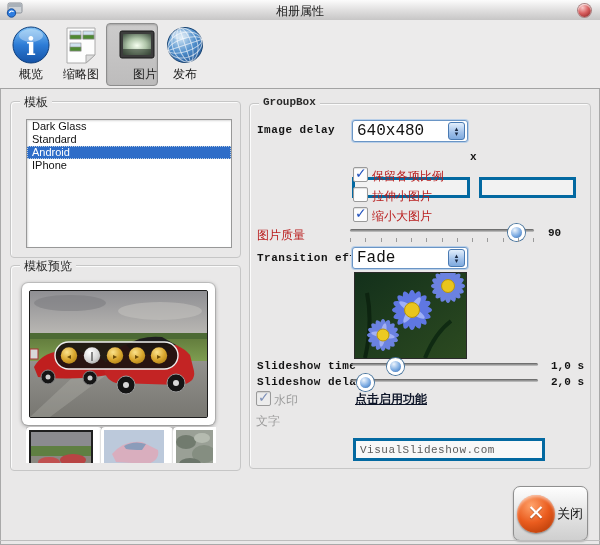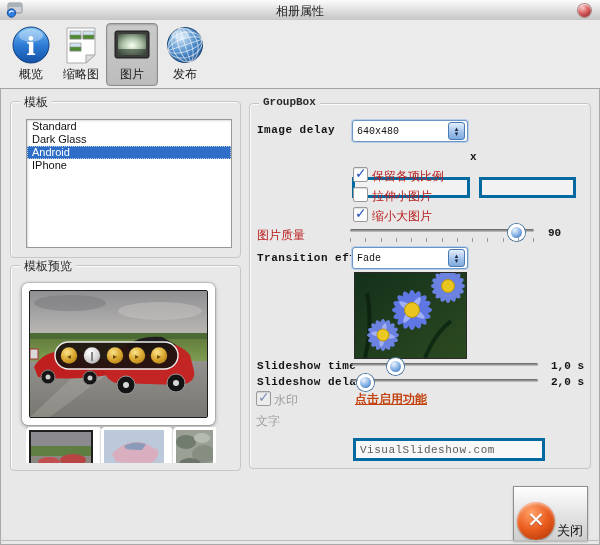--- a/index.html
+++ b/index.html
@@ -13,21 +13,21 @@
   .win-icon{position:absolute;left:6px;top:2px;width:17px;height:16px;}
   .close-dot{position:absolute;right:9px;top:4px;width:13px;height:13px;border-radius:50%;
              background:radial-gradient(circle at 35% 28%,#f7c9c9,#d96060 45%,#8e2222 92%);
              box-shadow:inset 0 1px 1px rgba(255,255,255,.7),0 0 0 1px #a98383;}
   
   .toolbar{position:absolute;left:0;top:20px;right:0;height:68px;background:#ecebeb;
            border-bottom:1px solid #a3a3a3;}
   .tb-item{position:absolute;top:4px;width:50px;height:61px;display:flex;flex-direction:column;
            align-items:center;border-radius:4px;cursor:default;}
   .tb-item.selected{background:linear-gradient(#cccbcb,#bdbcbc);border:1px solid #8d8d8d;
-                    box-shadow:inset 0 1px 2px rgba(0,0,0,.2);margin-top:-1px;}
+                    box-shadow:inset 0 1px 2px rgba(0,0,0,.2);margin-top:-1px;align-items:flex-end;}
   .tb-icon{width:40px;height:40px;margin-top:1px;}
   .tb-label{font-size:12px;color:#1b1b1b;margin-top:1px;white-space:nowrap;}
   
   .group{position:absolute;border:1px solid #c6c6c6;border-radius:4px;
          box-shadow:inset 1px 1px 0 rgba(255,255,255,.8);}
   .group-label{position:absolute;top:-8px;left:9px;background:#e9e8e8;padding:0 4px;
                font-size:12px;color:#2a2a2a;white-space:nowrap;}
   .group-label.mono{font-family:"Liberation Mono","DejaVu Sans Mono",monospace;font-weight:bold;font-size:11px;}
   
   .listbox{position:absolute;left:26px;top:119px;width:204px;height:127px;background:#fff;
@@ -42,21 +42,21 @@
   .thumbs{position:absolute;left:26px;top:427px;width:190px;height:36px;overflow:hidden;}
   .thumb{position:absolute;top:0;background:#fff;border:3px solid #fff;border-radius:4px;
          box-shadow:0 0 2px rgba(0,0,0,.45);}
   
   .mono-label{position:absolute;font-family:"Liberation Mono","DejaVu Sans Mono",monospace;
               font-weight:bold;font-size:11px;color:#141414;letter-spacing:.5px;white-space:nowrap;}
   .cn-label{position:absolute;font-size:12px;color:#b91c1c;white-space:nowrap;}
   .cn-label.disabled{color:#9b9b9b;}
   .combo{position:absolute;height:20px;background:#fff;border:1px solid #6a95c5;border-radius:3px;
          box-shadow:0 0 0 1px #b9cfe8;display:flex;align-items:center;}
-  .combo-text{flex:1;font-family:"Liberation Mono","DejaVu Sans Mono",monospace;font-size:10px;
+  .combo-text{flex:1;font-family:"Liberation Mono","DejaVu Sans Mono",monospace;font-size:16px;
               color:#111;padding-left:4px;white-space:nowrap;overflow:hidden;}
   .combo-btn{width:15px;height:16px;margin-right:2px;border-radius:3px;border:1px solid #4a7ab2;
              background:linear-gradient(#e3effc,#9fc0ea 60%,#7faade);display:flex;flex-direction:column;
              align-items:center;justify-content:center;color:#1a2a44;}
   .combo-btn i{font-style:normal;font-size:7px;line-height:5px;}
   .tinput{position:absolute;background:#f2f2f2;border:3px solid #0369a1;height:15px;margin-top:28px;}
   .tinput.text{background:#f8f8f8;display:flex;align-items:center;
                font-family:"Liberation Mono","DejaVu Sans Mono",monospace;font-size:11px;color:#5a5a5a;
                padding-left:4px;letter-spacing:.5px;}
   .cb{position:absolute;width:13px;height:13px;background:#fdfdfd;border:1px solid #9a9a9a;
@@ -68,31 +68,31 @@
   .slider{position:absolute;height:12px;}
   .slider .track{position:absolute;left:0;right:0;top:5px;height:3px;border-radius:2px;
                  background:linear-gradient(#5d5d5d,#c9c9c9);}
   .slider .thumb{position:absolute;top:0;width:11px;height:11px;border-radius:50%;
                  background:radial-gradient(circle at 35% 28%,#eef5fd,#7cabe2 55%,#3a6fb2 95%);
                  box-shadow:0 0 0 1px #49769f;}
   .ticks{position:absolute;display:flex;justify-content:space-between;height:4px;}
   .ticks i{width:1px;height:4px;background:#9a9a9a;}
   .val{position:absolute;font-family:"Liberation Mono","DejaVu Sans Mono",monospace;font-size:11px;
        font-weight:bold;color:#141414;white-space:nowrap;margin-left:8px;}
-  .link{position:absolute;font-size:12px;font-weight:bold;color:#c2410c;text-decoration:underline;
+  .link{position:absolute;font-size:12px;font-weight:bold;color:#0f172a;text-decoration:underline;
         cursor:pointer;white-space:nowrap;}
   .flower{position:absolute;left:354px;top:272px;width:111px;height:85px;border:1px solid #2a2a2a;
           overflow:hidden;}
   .adv-btn{position:absolute;left:355px;top:436px;width:108px;height:19px;border:1px solid #bcbcbc;
            border-radius:10px;background:linear-gradient(#ffffff,#e6e6e6);color:#a9a9a9;font-size:12px;
            text-align:center;line-height:18px;}
   
   .close-btn{position:absolute;left:513px;top:486px;width:73px;height:53px;border:1px solid #8f8f8f;
-             border-radius:0;background:linear-gradient(#fefefe,#e2e2e2 55%,#cfcfcf);
-             box-shadow:inset 0 1px 0 #fff,0 1px 2px rgba(0,0,0,.25);display:flex;align-items:flex-end;cursor:pointer;}
+             border-radius:7px;background:linear-gradient(#fefefe,#e2e2e2 55%,#cfcfcf);
+             box-shadow:inset 0 1px 0 #fff,0 1px 2px rgba(0,0,0,.25);display:flex;align-items:center;cursor:pointer;}
   .close-x{position:relative;width:38px;height:38px;margin-left:3px;border-radius:50%;
            background:radial-gradient(circle at 38% 28%,#ffa26a,#ea5c1e 48%,#ad3604 95%);
            box-shadow:inset 0 2px 3px rgba(255,255,255,.55),0 1px 2px rgba(0,0,0,.4);}
   .close-x::after{content:"✕";position:absolute;left:0;right:0;top:6px;text-align:center;
                   color:#fff;font-size:21px;font-weight:bold;text-shadow:0 1px 1px rgba(0,0,0,.3);}
   .close-label{font-size:13px;color:#101010;margin-left:2px;}
   .bottom-edge{position:absolute;left:0;right:0;bottom:4px;height:1px;background:#bdbdbd;}
 </style>
 </head>
 <body>
@@ -177,22 +177,22 @@
         <ellipse cx="15" cy="10" rx="9" ry="4.5" fill="rgba(255,255,255,.35)"></ellipse>
       </svg>
       <div class="tb-label">发布</div>
     </div>
   </div>
 
   <div class="group" style="left:10px;top:101px;width:229px;height:155px">
     <div class="group-label">模板</div>
   </div>
   <div class="listbox">
+    <div class="list-item">Dark Glass</div>
     <div class="list-item">Standard</div>
-    <div class="list-item">Dark Glass</div>
     <div class="list-item selected">Android</div>
     <div class="list-item">IPhone</div>
   </div>
 
   <div class="group" style="left:10px;top:265px;width:229px;height:204px">
     <div class="group-label">模板预览</div>
   </div>
   <div class="preview-card">
     <div class="preview-img">
       <svg width="177" height="126" viewBox="0 0 177 126">

